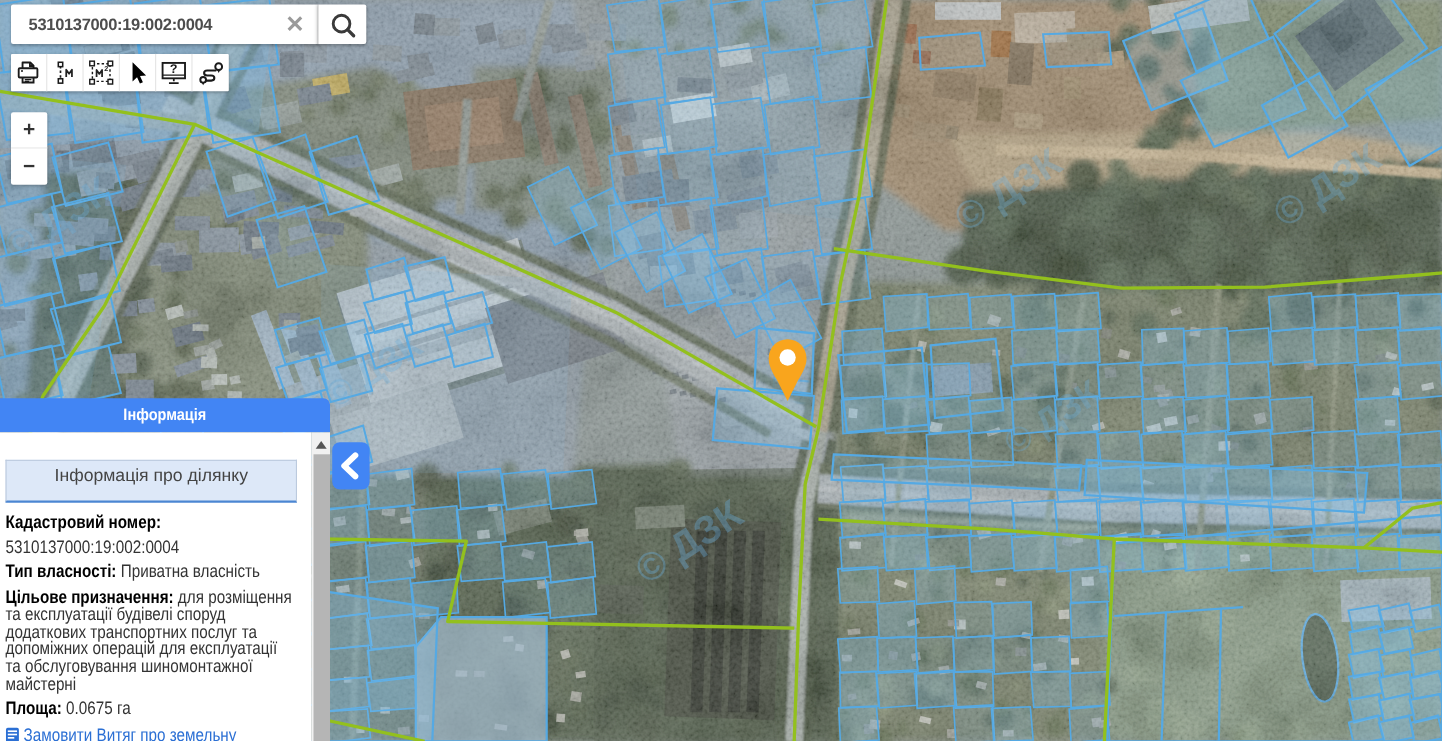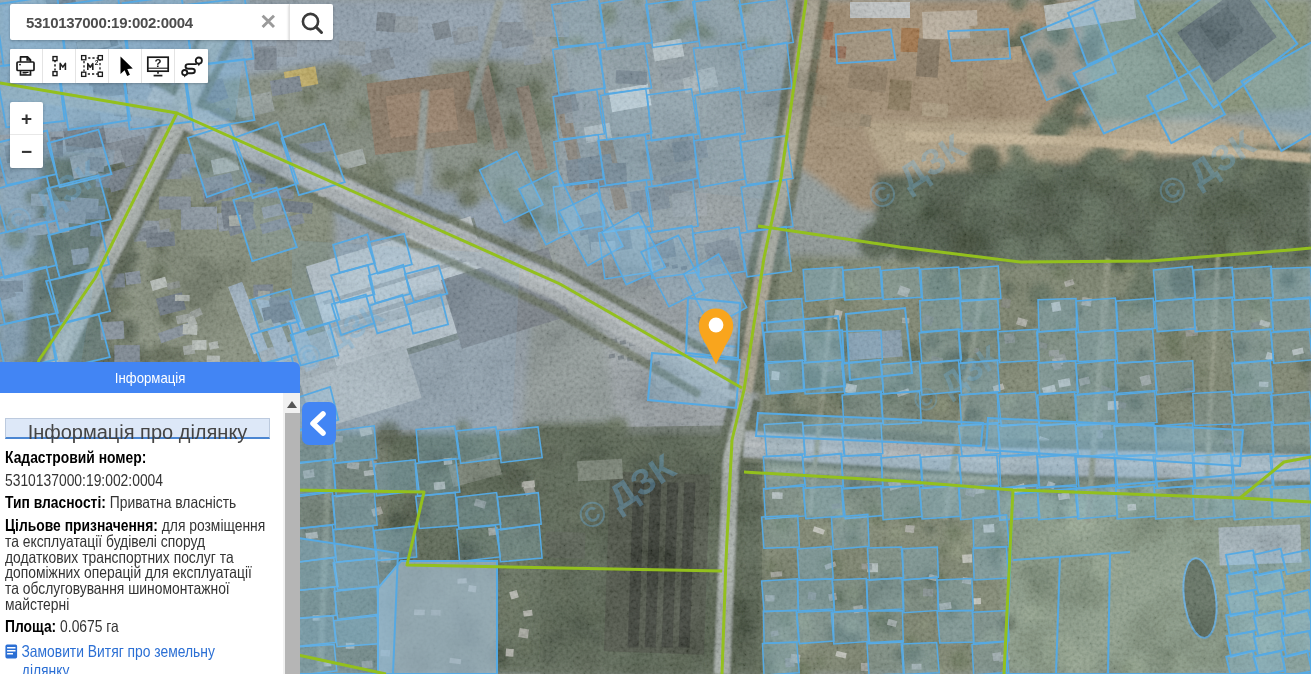--- a/index.html
+++ b/index.html
@@ -1,23 +1,23 @@
 <!DOCTYPE html>
 <html><head><meta charset="utf-8"><style>
 * { margin:0; padding:0; box-sizing:border-box; }
 body { width:1311px; height:674px; overflow:hidden; font-family:"Liberation Sans",sans-serif; position:relative; background:#879290; }
 #map { position:absolute; left:0; top:0; }
-.panel-hd { position:absolute; left:0; top:362px; width:300px; height:31px; background:#4285f4; border-radius:0 6px 0 0; color:#fff; font-size:15px; font-weight:normal; text-align:center; line-height:31px; }
+.panel-hd { position:absolute; left:0; top:362px; width:300px; height:31px; background:#4285f4; border-radius:0 6px 0 0; color:#fff; font-size:15px; font-weight:bold; text-align:center; line-height:31px; }
 .panel-hd span { display:inline-block; transform:scaleX(0.88); }
 .panel-bd { position:absolute; left:0; top:393px; width:283px; height:281px; background:#fff; color:#333; }
 .sb-track { position:absolute; left:283px; top:393px; width:17px; height:281px; background:#f1f1f1; }
 .sb-thumb { position:absolute; left:285px; top:413px; width:15px; height:261px; background:#b5b5b5; }
 .sb-up { position:absolute; left:287px; top:401px; width:0; height:0; border-left:5px solid transparent; border-right:5px solid transparent; border-bottom:7px solid #555; }
 .collapse { position:absolute; left:302px; top:402px; width:34px; height:43px; background:#4285f4; border-radius:7px; }
-.ptitle { margin:25px 0 0 5px; width:265px; height:21px; background:#dde8f8; border:1px solid #bccade; border-bottom:2px solid #4b86d2; text-align:center; font-size:20px; color:#444; line-height:27px; }
+.ptitle { margin:25px 0 0 5px; width:265px; height:39px; background:#dde8f8; border:1px solid #bccade; border-bottom:2px solid #4b86d2; text-align:center; font-size:16px; color:#444; line-height:27px; }
 .ptext { margin:11px 4px 0 5px; font-size:16.5px; line-height:15.7px; color:#333; width:320px; transform:scaleX(0.84); transform-origin:0 0; }
 .ptext p { margin-bottom:7px; }
 .ptext b { color:#000; }
 .plink { color:#2b6fd4; font-size:16.5px; margin:2px 0 0 5px; width:320px; transform:scaleX(0.84); transform-origin:0 0; }
 .search { position:absolute; left:10px; top:4px; width:279px; height:36px; background:#fff; border-radius:2px 0 0 2px; box-shadow:0 1px 3px rgba(0,0,0,0.25); }
 .search .q { position:absolute; left:16px; top:10px; font-size:15px; font-weight:bold; color:#4d4d4d; letter-spacing:-0.3px; }
 .search .x { position:absolute; right:12px; top:6px; font-size:21px; font-weight:bold; color:#9a9a9a; }
 .sbtn { position:absolute; left:289px; top:4px; width:44px; height:36px; background:#fff; border-left:1px solid #e2e2e2; border-radius:0 2px 2px 0; box-shadow:0 1px 3px rgba(0,0,0,0.25); }
 .toolbar { position:absolute; left:10px; top:49px; height:34px; background:#fff; box-shadow:0 1px 3px rgba(0,0,0,0.25); display:flex; border-radius:1px; }
 .toolbar .c { width:33px; height:34px; display:flex; align-items:center; justify-content:center; border-right:1px solid #e4e4e4; }

